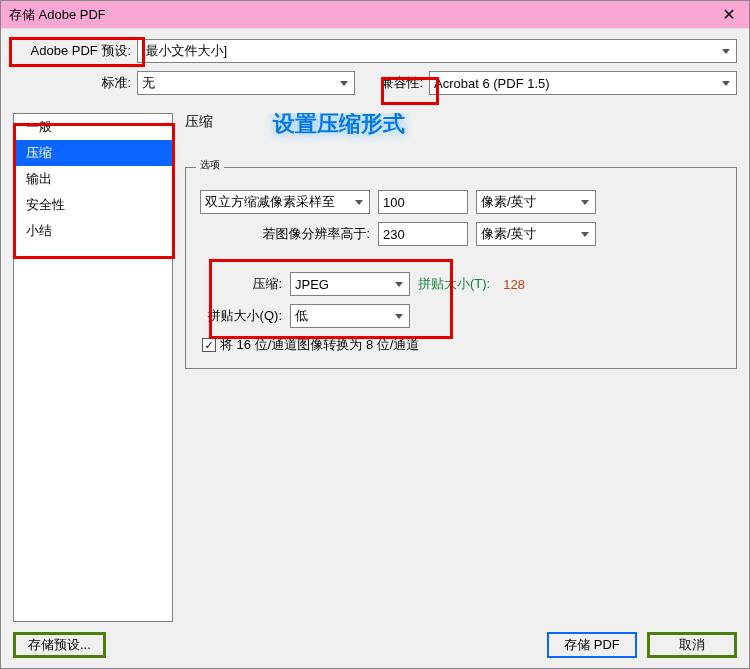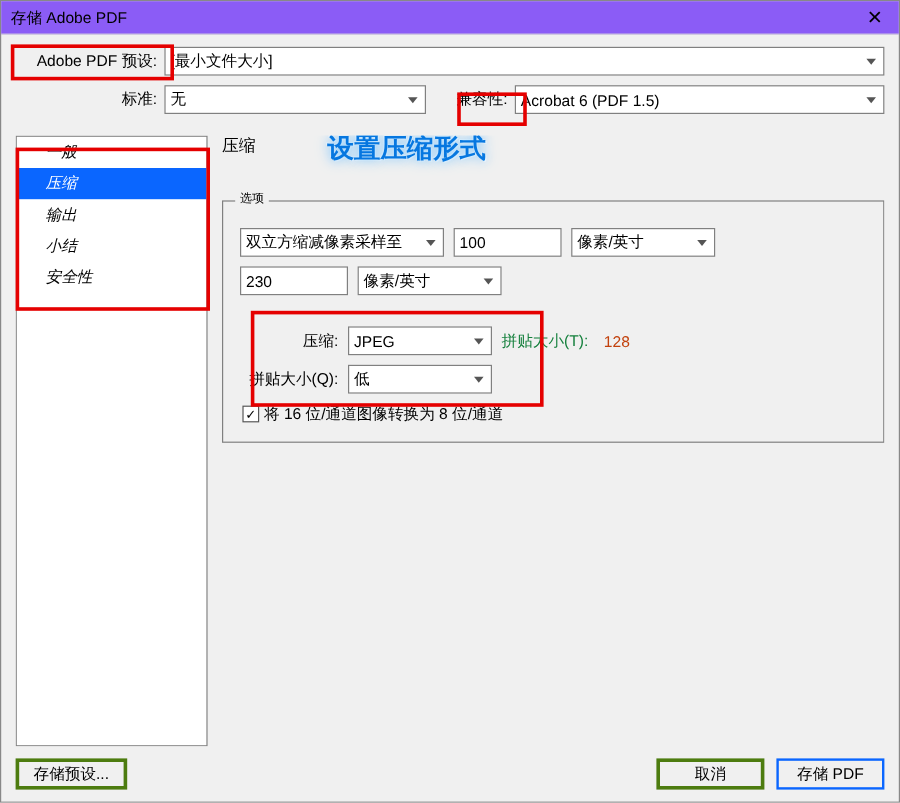--- a/index.html
+++ b/index.html
@@ -14,21 +14,21 @@
     width: 750px;
     height: 669px;
     background: #f0f0f0;
     border: 1px solid #888;
     display: flex;
     flex-direction: column;
     position: relative;
   }
   .titlebar {
     height: 28px;
-    background: #8b5cf6;
+    background: #f9a8d4;
     border-bottom: 1px solid #ddd;
     display: flex;
     align-items: center;
     padding: 0 8px;
     justify-content: space-between;
   }
   .titlebar-title { font-size: 13px; }
   .close-btn {
     width: 40px;
     height: 28px;
@@ -83,23 +83,22 @@
     gap: 0;
     overflow: hidden;
   }
   .sidebar {
     width: 160px;
     border: 1px solid #808080;
     background: #fff;
     margin-right: 10px;
   }
   .sidebar-item {
-    padding: 4px 24px;
+    padding: 4px 12px;
     cursor: pointer;
-    font-style: italic;
   }
   .sidebar-item.selected {
     background: #0a66ff;
     color: #fff;
   }
   .panel {
     flex: 1;
     position: relative;
     padding-left: 2px;
   }
@@ -234,22 +233,22 @@
       <div class="dropdown" style="flex:1">
         <span>Acrobat 6 (PDF 1.5)</span>
       </div>
     </div>
 
     <div class="main-area">
       <div class="sidebar">
         <div class="sidebar-item">一般</div>
         <div class="sidebar-item selected">压缩</div>
         <div class="sidebar-item">输出</div>
+        <div class="sidebar-item">安全性</div>
         <div class="sidebar-item">小结</div>
-        <div class="sidebar-item">安全性</div>
       </div>
 
       <div class="panel">
         <div class="panel-title">压缩</div>
         <div class="annotation">设置压缩形式</div>
 
         <div class="groupbox" style="margin-top:36px">
           <span class="groupbox-legend">选项</span>
 
           <div class="opt-row">
@@ -258,20 +257,23 @@
             </div>
             <div class="textbox tb-num">
               <span>100</span>
             </div>
             <div class="dropdown dd-mid">
               <span>像素/英寸</span>
             </div>
           </div>
 
           <div class="opt-row">
+            <div class="label-r" style="width:170px">
+              <span>若图像分辨率高于:</span>
+            </div>
             <div class="textbox tb-num">
               <span>230</span>
             </div>
             <div class="dropdown dd-mid">
               <span>像素/英寸</span>
             </div>
           </div>
 
           <div style="height:18px"></div>
 
@@ -304,25 +306,25 @@
         </div>
       </div>
     </div>
   </div>
 
   <div class="bottom-bar">
     <div class="btn">
       <span>存储预设...</span>
     </div>
     <div class="spacer"></div>
+    <div class="btn btn-primary">
+      <span>存储 PDF</span>
+    </div>
     <div class="btn">
       <span>取消</span>
-    </div>
-    <div class="btn btn-primary">
-      <span>存储 PDF</span>
     </div>
   </div>
 
   <div class="red-box" style="left:8px;top:36px;width:136px;height:30px"></div>
   <div class="red-box" style="left:380px;top:76px;width:58px;height:28px"></div>
   <div class="red-box" style="left:12px;top:122px;width:162px;height:136px"></div>
   <div class="red-box" style="left:208px;top:258px;width:244px;height:80px"></div>
 
 </div>
 

